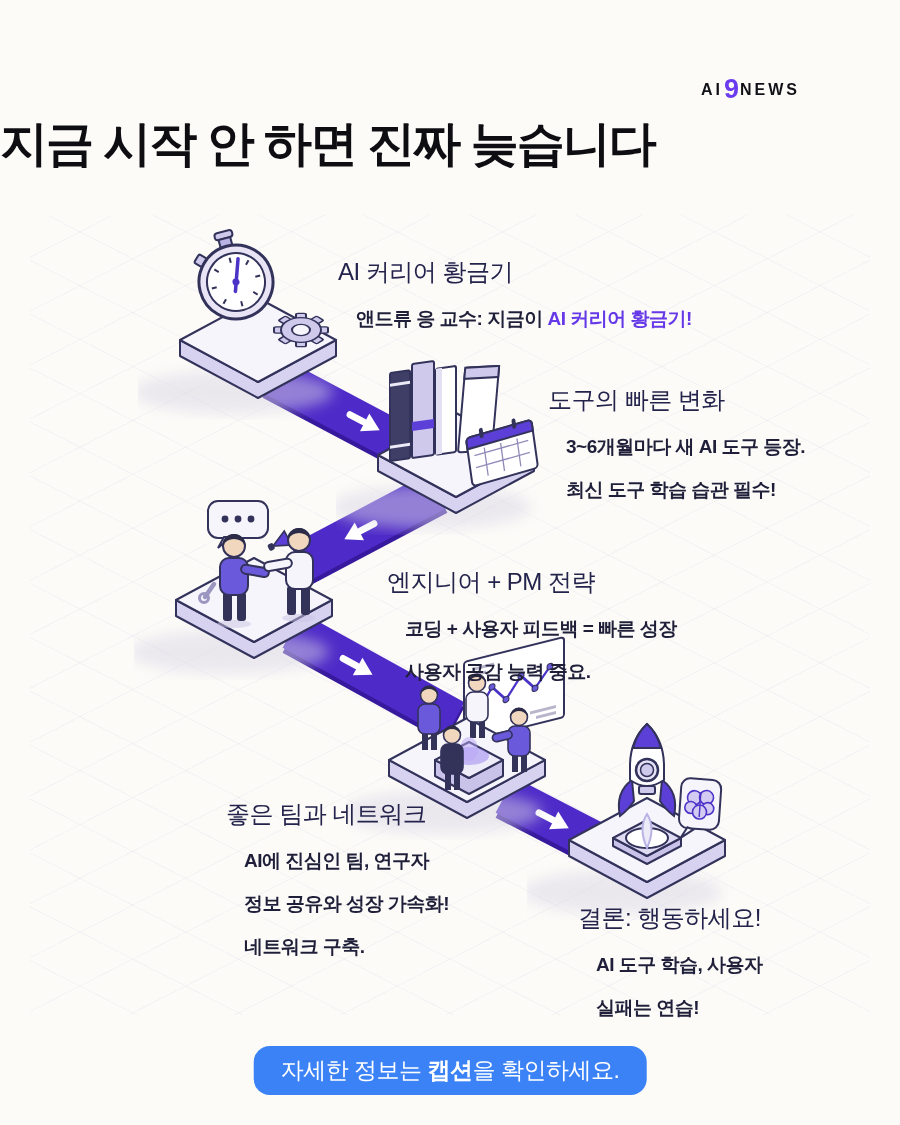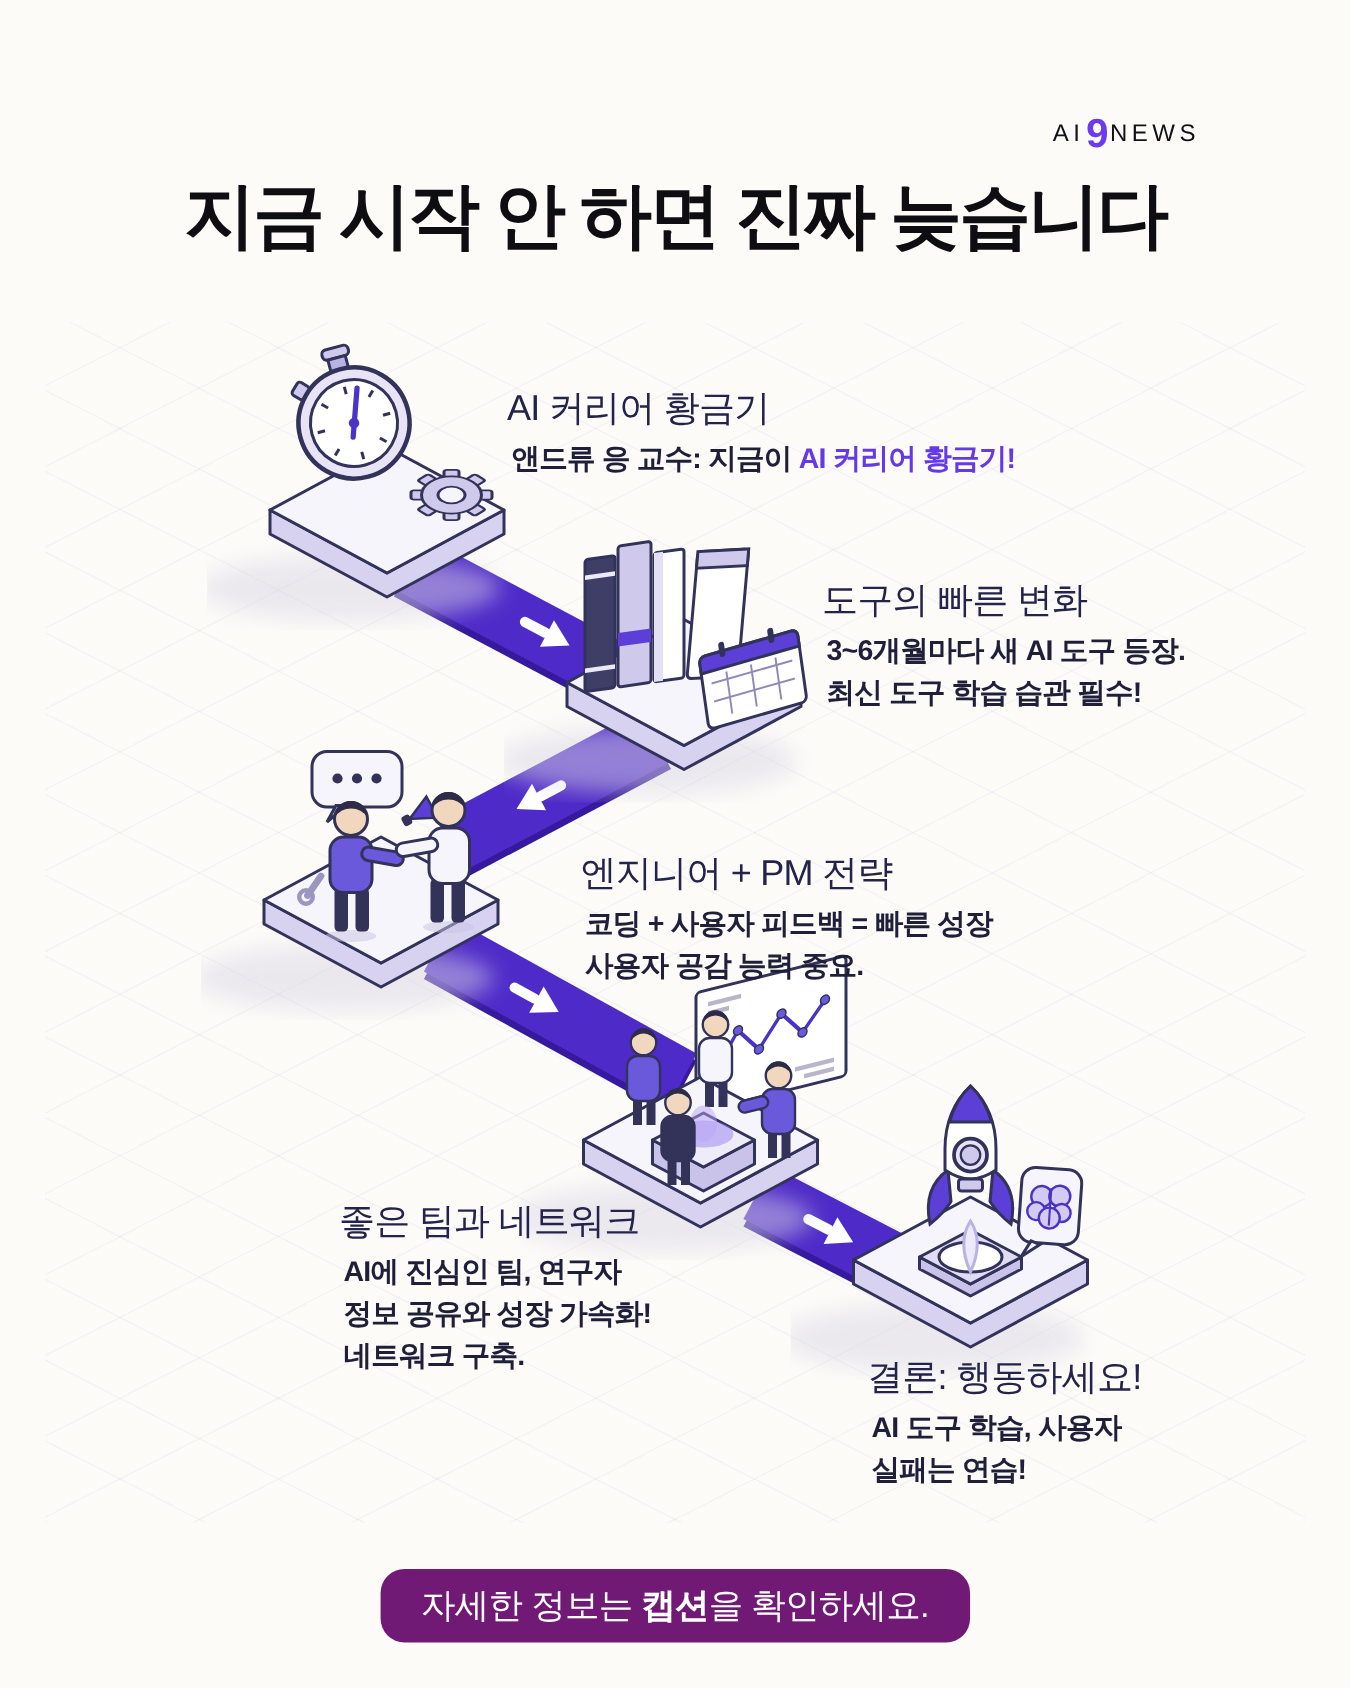--- a/index.html
+++ b/index.html
@@ -19,45 +19,45 @@
     background-image:
       repeating-linear-gradient(27deg, rgba(150,140,195,0.14) 0 1px, transparent 1px 48px),
       repeating-linear-gradient(-27deg, rgba(150,140,195,0.14) 0 1px, transparent 1px 48px);
     opacity:.55;
     pointer-events:none;
   }
   .logo{
     position:absolute;top:76px;right:100px;
     display:flex;align-items:center;color:#111118;
   }
-  .logo .part{font-size:16px;font-weight:400;letter-spacing:3px;}
+  .logo .part{font-size:16px;font-weight:700;letter-spacing:3px;}
   .logo .nine{font-size:27px;font-weight:900;color:#6D3BEF;margin:0 1px;line-height:1;}
   .title{
     position:absolute;left:0;right:0;top:112px;
-    text-align:center;
+    text-align:left;
     font-size:48px;font-weight:900;color:#0D0D12;
     letter-spacing:-2px;
   }
   .path-layer{position:absolute;left:0;top:0;z-index:1;}
   .platform{position:absolute;z-index:2;}
   .step-text{position:absolute;z-index:3;}
   .step-text h2{
     margin:0 0 6px 0;
     font-size:24px;font-weight:400;color:#23234B;letter-spacing:-0.5px;
   }
   .step-text p{
-    margin:3px;
+    margin:18px;
     font-size:19px;font-weight:700;color:#1F1F3A;line-height:1.32;
     letter-spacing:-0.5px;
   }
   .hl{color:#6639E8;}
   .footer-button{
     position:absolute;left:50%;transform:translateX(-50%);
     top:1046px;z-index:3;
-    background:#701a75;color:#FFFFFF;
+    background:#3b82f6;color:#FFFFFF;
     border:none;border-radius:16px;
     padding:9px 27px;
     font-family:inherit;
     font-size:23px;font-weight:500;letter-spacing:-0.5px;
     cursor:pointer;white-space:nowrap;
   }
   .footer-button .b{font-weight:800;}
 </style>
 </head>
 <body>

